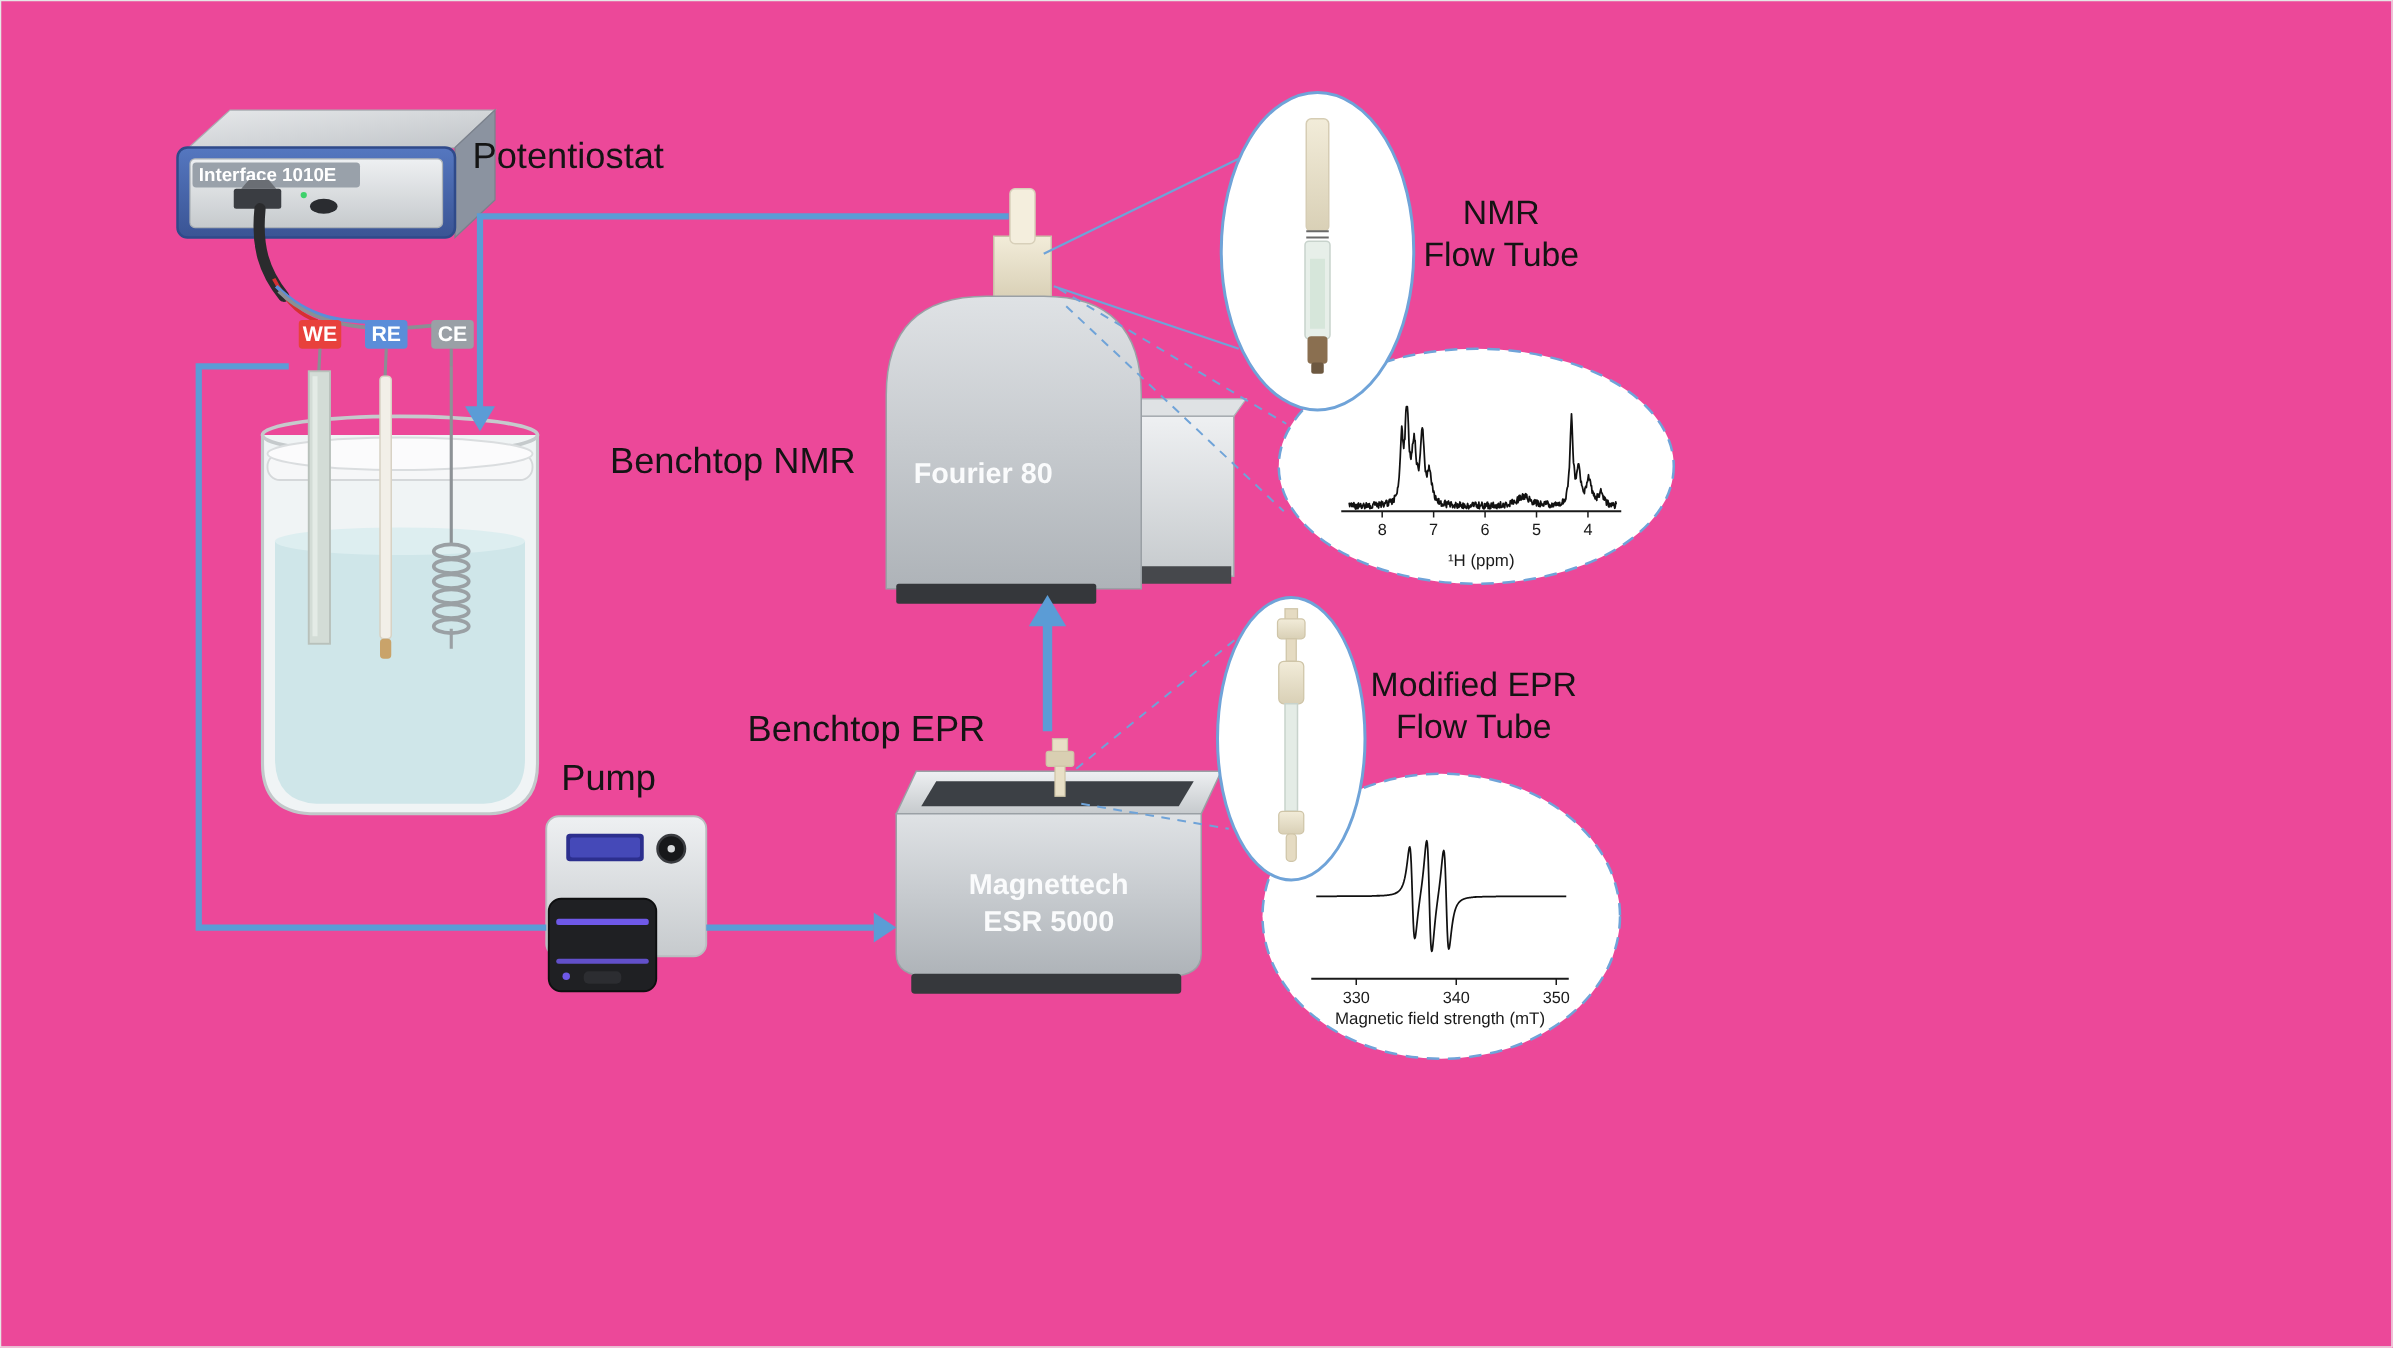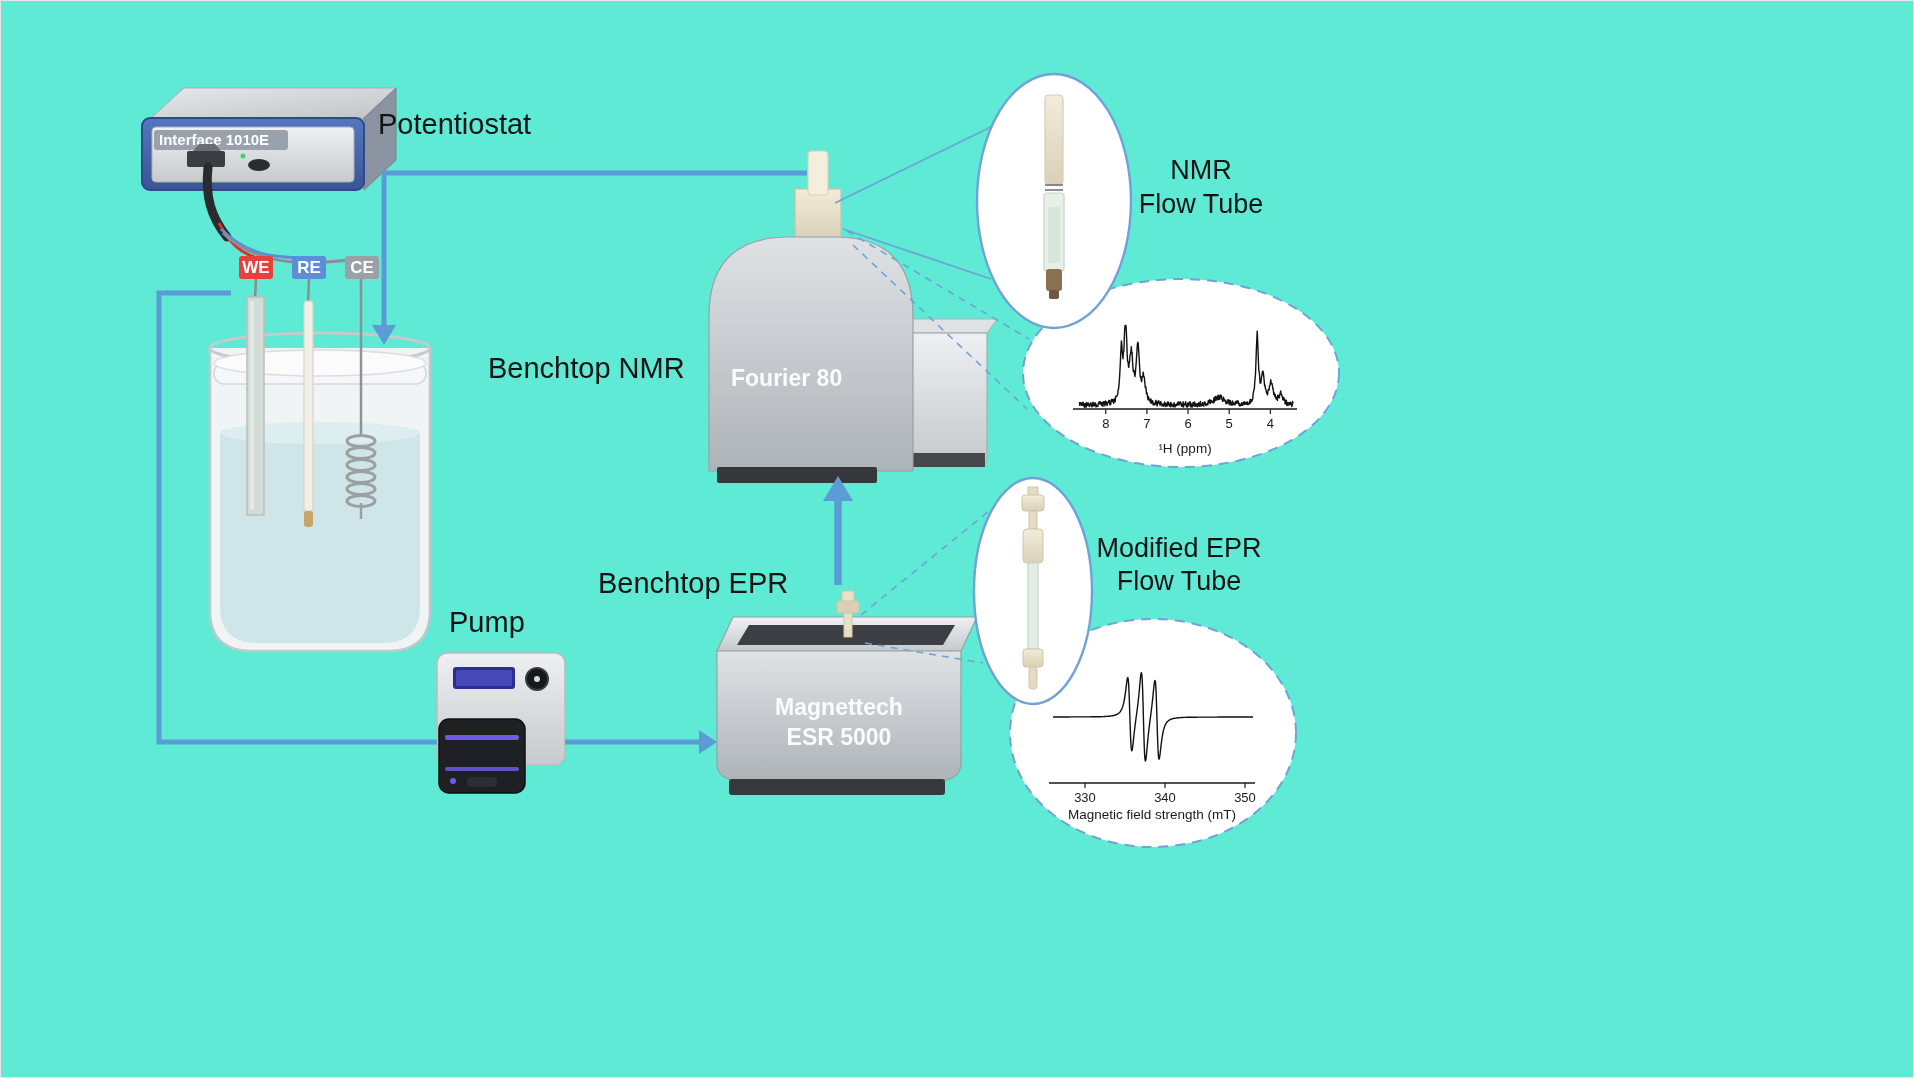--- a/index.html
+++ b/index.html
@@ -1,16 +1,16 @@
 <!DOCTYPE html>
 <html style="--arrow: #5b9cd6; --callout: #6fa3d8;"><head>
 <meta charset="utf-8">
 <style>
   html,body{margin:0;padding:0;background:#fff;}
-  .page{position:relative;width:1914px;height:1078px;background:#5eead4;border:1px solid #e6e6e6;box-sizing:border-box;overflow:hidden;font-family:"Liberation Sans","DejaVu Sans",sans-serif;}
+  .page{position:relative;width:1914px;height:1078px;background:#ec4899;border:1px solid #e6e6e6;box-sizing:border-box;overflow:hidden;font-family:"Liberation Sans","DejaVu Sans",sans-serif;}
   svg{display:block;}
   svg text{font-family:"Liberation Sans","DejaVu Sans",sans-serif;}
   .lbl{font-size:29px;fill:#141414;}
   .lbl-inset{font-size:27px;fill:#141414;}
   .device-text{font-weight:bold;fill:#fafbfc;}
   .badge-text{font-size:17px;font-weight:bold;fill:#ffffff;}
   .arrow{stroke:var(--arrow,#5b9cd6);fill:none;stroke-width:5;}
   .arrow-thick{stroke-width:7.5;}
   .arrowhead{fill:var(--arrow,#5b9cd6);stroke:none;}
   .callout-line{stroke:var(--callout,#6fa3d8);stroke-width:1.8;fill:none;}

